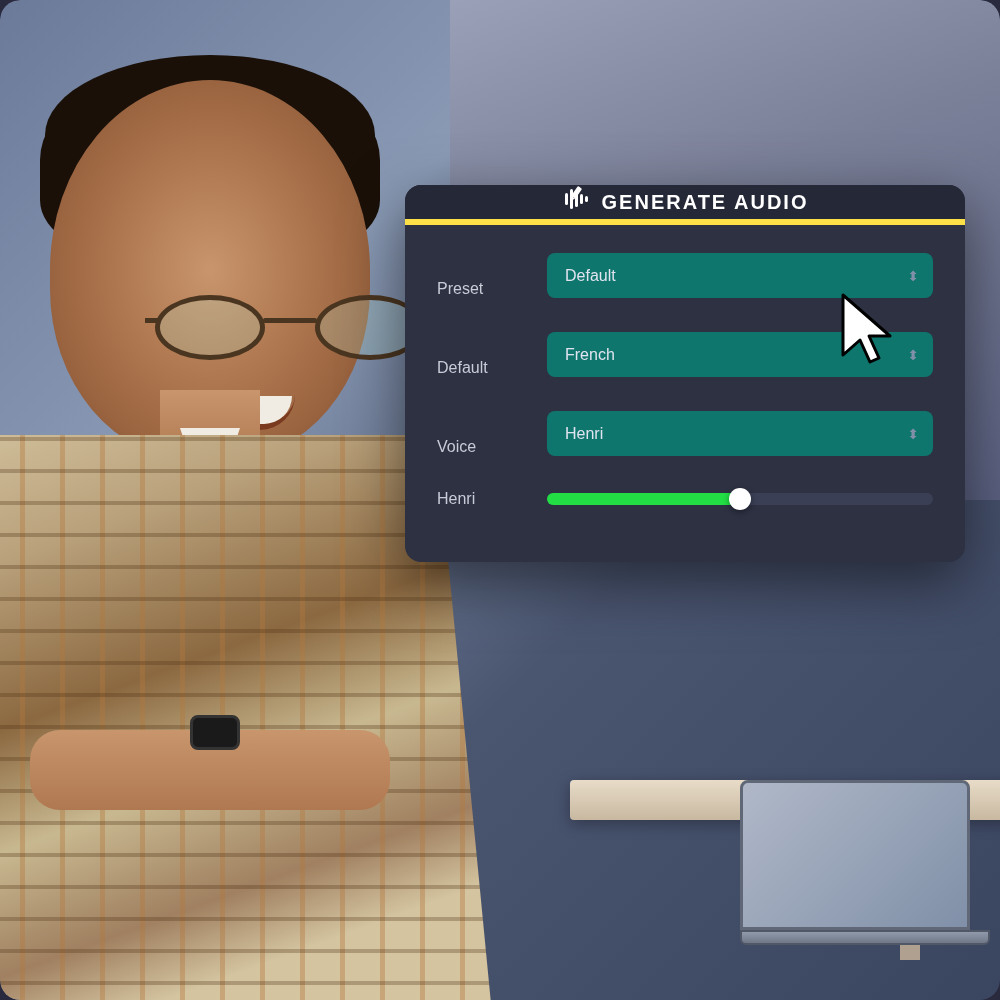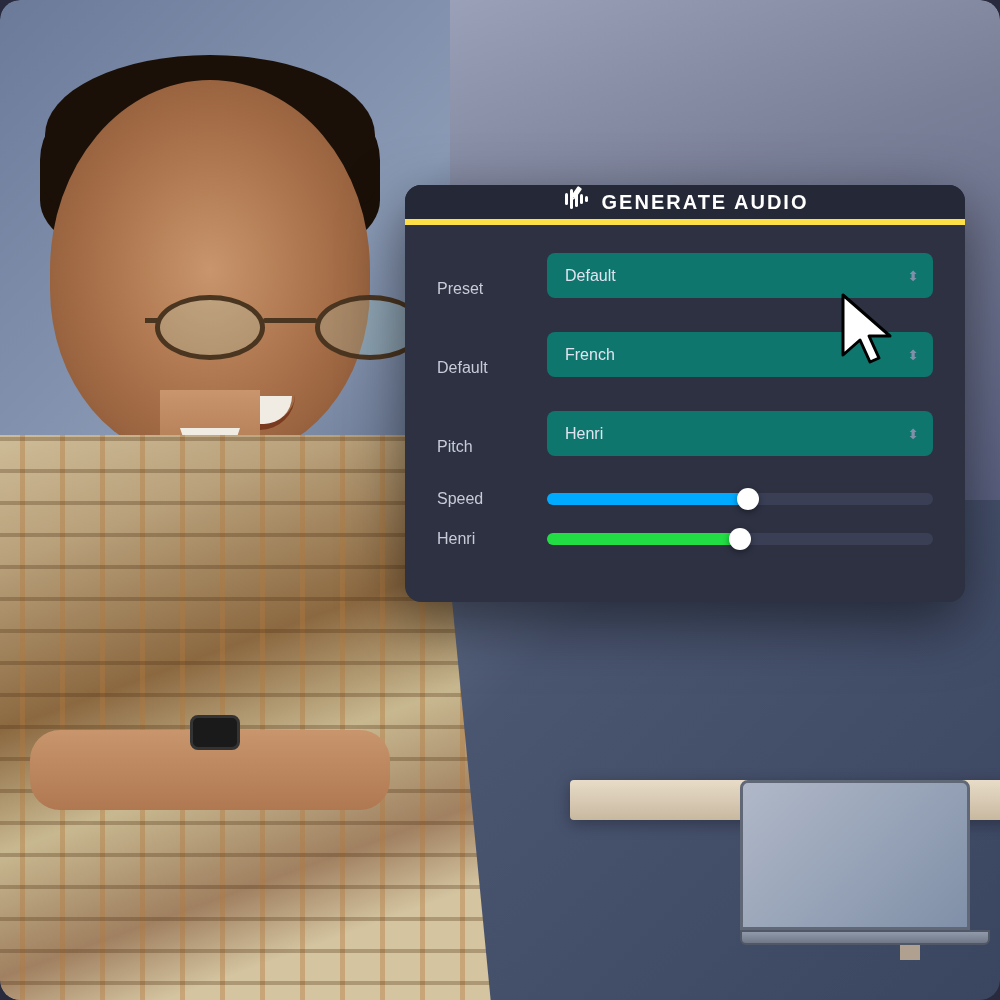--- a/index.html
+++ b/index.html
@@ -477,38 +477,32 @@
           <option>English</option>
           <option>Spanish</option>
           <option>German</option>
           <option>Italian</option>
         </select>
         <span class="select-arrow">⬍</span>
       </div>
     </div>
 
     <div class="form-row">
-      <span class="form-label">Pitch</span>
+      <span class="form-label">Voice</span>
       <div class="select-wrapper">
         <select>
           <option>Henri</option>
           <option>Marie</option>
           <option>Pierre</option>
           <option>Sophie</option>
         </select>
         <span class="select-arrow">⬍</span>
       </div>
     </div>
 
-    <div class="slider-row">
-      <span class="slider-label">Speed</span>
-      <div class="slider-track slider-track-speed">
-        <div class="slider-thumb slider-thumb-speed"></div>
-      </div>
-    </div>
 
     <div class="slider-row">
       <span class="slider-label">Henri</span>
       <div class="slider-track slider-track-pitch">
         <div class="slider-thumb slider-thumb-pitch"></div>
       </div>
     </div>
 
   </div>
 </div>

